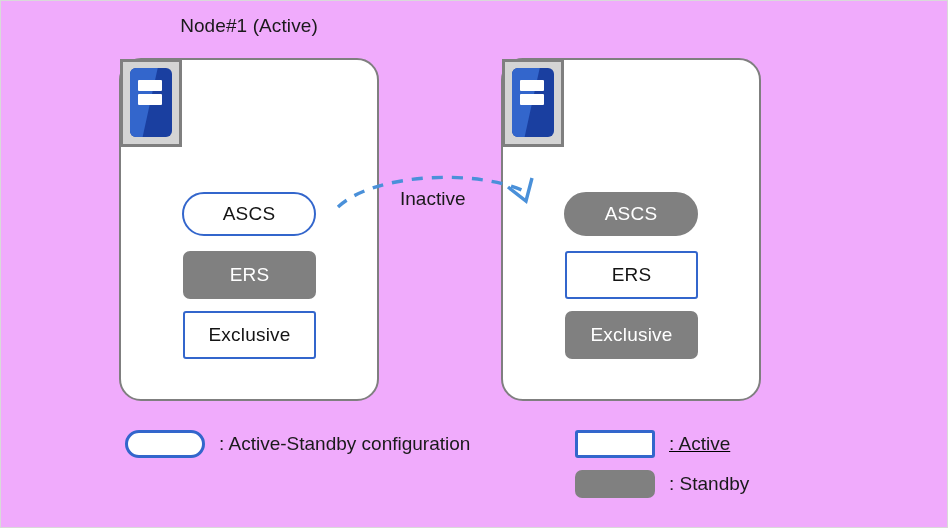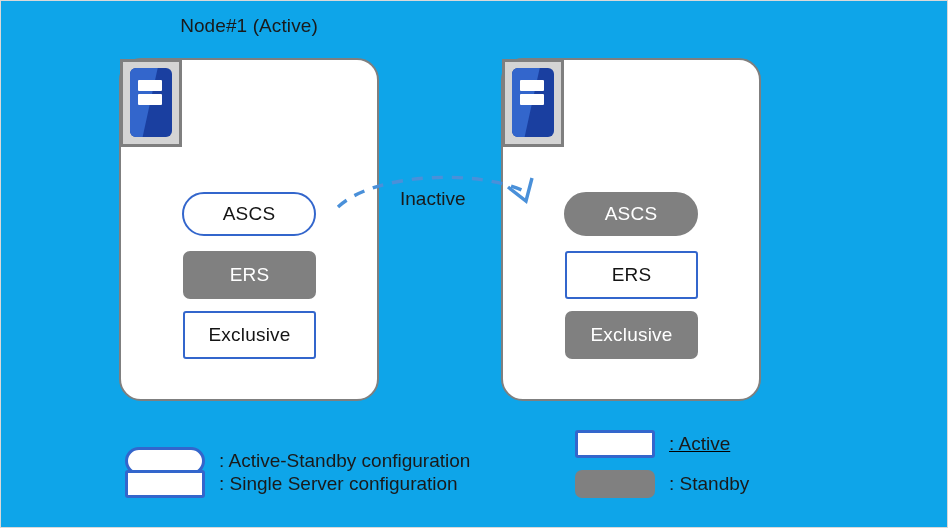--- a/index.html
+++ b/index.html
@@ -8,21 +8,21 @@
     padding: 0;
     background: #ffffff;
   }
   body {
     font-family: "Liberation Sans", sans-serif;
   }
   #canvas {
     position: relative;
     width: 948px;
     height: 528px;
-    background: #0ea5e9;
+    background: #f0abfc;
     border: 1px solid #d9d9d9;
     box-sizing: border-box;
     overflow: hidden;
   }
 
   
   .node-title {
     position: absolute;
     font-size: 19px;
     color: #1a1a1a;
@@ -202,29 +202,25 @@
     </div>
   </div>
 
   <svg class="arrow-svg" viewBox="0 0 230 60" preserveAspectRatio="none">
     <path d="M 12 46 C 48 12, 150 8, 198 30" fill="none" stroke="#4a90d9" stroke-width="3.4" stroke-dasharray="11 9" stroke-linecap="butt"></path>
     <path d="M 182 26 L 200 40 L 206 17" fill="none" stroke="#4a90d9" stroke-width="3.4" stroke-linecap="butt" stroke-linejoin="miter"></path>
   </svg>
 
   <div class="arrow-label" style="left:399px; top:187px;">Inactive</div>
 
-  <div class="legend-row" style="left:124px; top:446px;">
+  <div class="legend-row" style="left:124px; top:429px;">
     <div class="legend-swatch outline pill"></div>
     <div class="legend-text">: Active-Standby configuration</div>
   </div>
 
-  <div class="legend-row" style="left:124px; top:469px;">
-    <div class="legend-swatch outline rect"></div>
-    <div class="legend-text">: Single Server configuration</div>
-  </div>
 
   <div class="legend-row" style="left:574px; top:429px;text-decoration:underline;">
     <div class="legend-swatch outline rect"></div>
     <div class="legend-text">: Active</div>
   </div>
 
   <div class="legend-row" style="left:574px; top:469px;">
     <div class="legend-swatch filled softrect"></div>
     <div class="legend-text">: Standby</div>
   </div>

